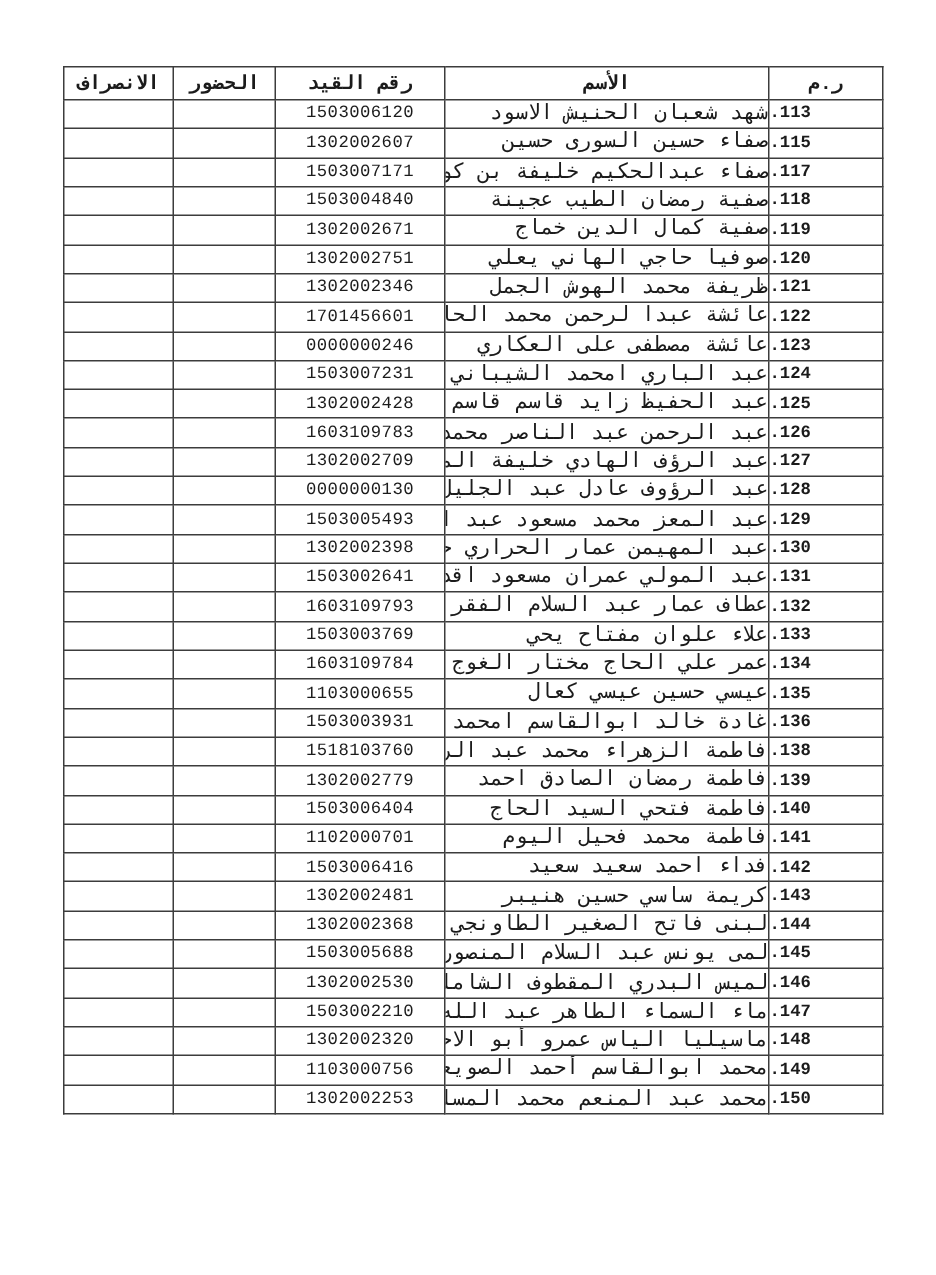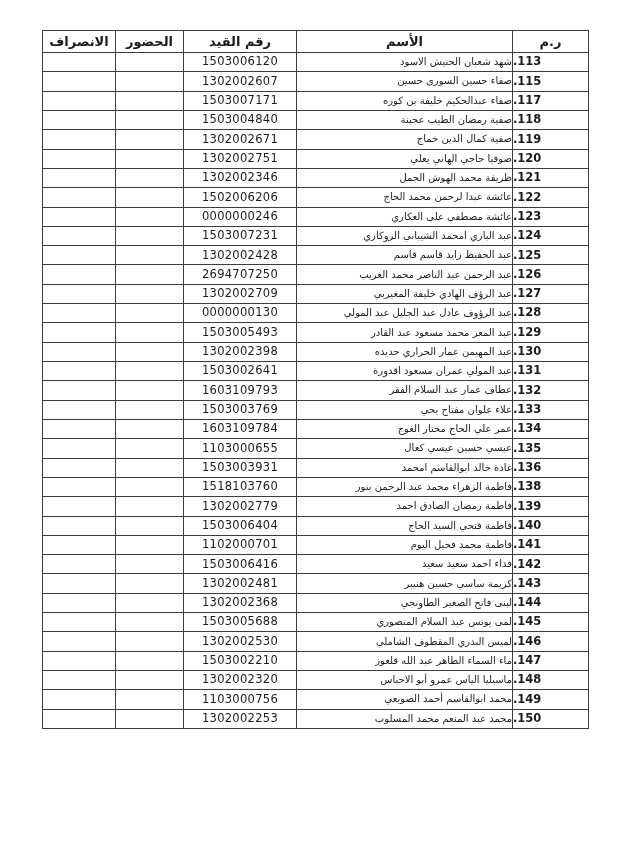--- a/index.html
+++ b/index.html
@@ -11,21 +11,22 @@
     height: 850px;
     background: #ffffff;
     overflow: hidden;
     font-family: "DejaVu Sans", sans-serif;
     color: var(--ink, #1b1b1b);
     position: relative;
   }
   .sheet {
     position: absolute;
     left: 42px;
-    top: 30px;
+    top: 44px;
+    font-family: Liberation Mono, monospace;
   }
   table.roster {
     border-collapse: collapse;
     table-layout: fixed;
     width: 546px;
   }
   table.roster col.c-departure { width: 73px; }
   table.roster col.c-attendance { width: 68px; }
   table.roster col.c-reg { width: 113px; }
   table.roster col.c-name { width: 216px; }
@@ -50,21 +51,21 @@
   }
   td.cell-reg {
     font-size: 11.5px;
     text-align: center;
     letter-spacing: 0.3px;
   }
   td.cell-name {
     direction: rtl;
     text-align: right;
     padding-right: 7px;
-    font-size: 10px;
+    font-size: 14px;
   }
   td.cell-serial {
     direction: ltr;
     text-align: left;
     padding-left: 14px;
     font-size: 11.5px;
     font-weight: bold;
   }
   td.cell-blank {
     background: #ffffff;
@@ -137,21 +138,21 @@
         <tr>
           <td class="cell-blank"></td>
           <td class="cell-blank"></td>
           <td class="cell-reg">1302002346</td>
           <td class="cell-name">ظريفة محمد الهوش الجمل</td>
           <td class="cell-serial">.121</td>
         </tr>
         <tr>
           <td class="cell-blank"></td>
           <td class="cell-blank"></td>
-          <td class="cell-reg">1502006206</td>
+          <td class="cell-reg">1701456601</td>
           <td class="cell-name">عائشة عبدا لرحمن محمد الحاج</td>
           <td class="cell-serial">.122</td>
         </tr>
         <tr>
           <td class="cell-blank"></td>
           <td class="cell-blank"></td>
           <td class="cell-reg">0000000246</td>
           <td class="cell-name">عائشة مصطفى على العكاري</td>
           <td class="cell-serial">.123</td>
         </tr>
@@ -165,21 +166,21 @@
         <tr>
           <td class="cell-blank"></td>
           <td class="cell-blank"></td>
           <td class="cell-reg">1302002428</td>
           <td class="cell-name">عبد الحفيظ زايد قاسم قاسم</td>
           <td class="cell-serial">.125</td>
         </tr>
         <tr>
           <td class="cell-blank"></td>
           <td class="cell-blank"></td>
-          <td class="cell-reg">2694707250</td>
+          <td class="cell-reg">1603109783</td>
           <td class="cell-name">عبد الرحمن عبد الناصر محمد الغريب</td>
           <td class="cell-serial">.126</td>
         </tr>
         <tr>
           <td class="cell-blank"></td>
           <td class="cell-blank"></td>
           <td class="cell-reg">1302002709</td>
           <td class="cell-name">عبد الرؤف الهادي خليفة المغيربي</td>
           <td class="cell-serial">.127</td>
         </tr>

